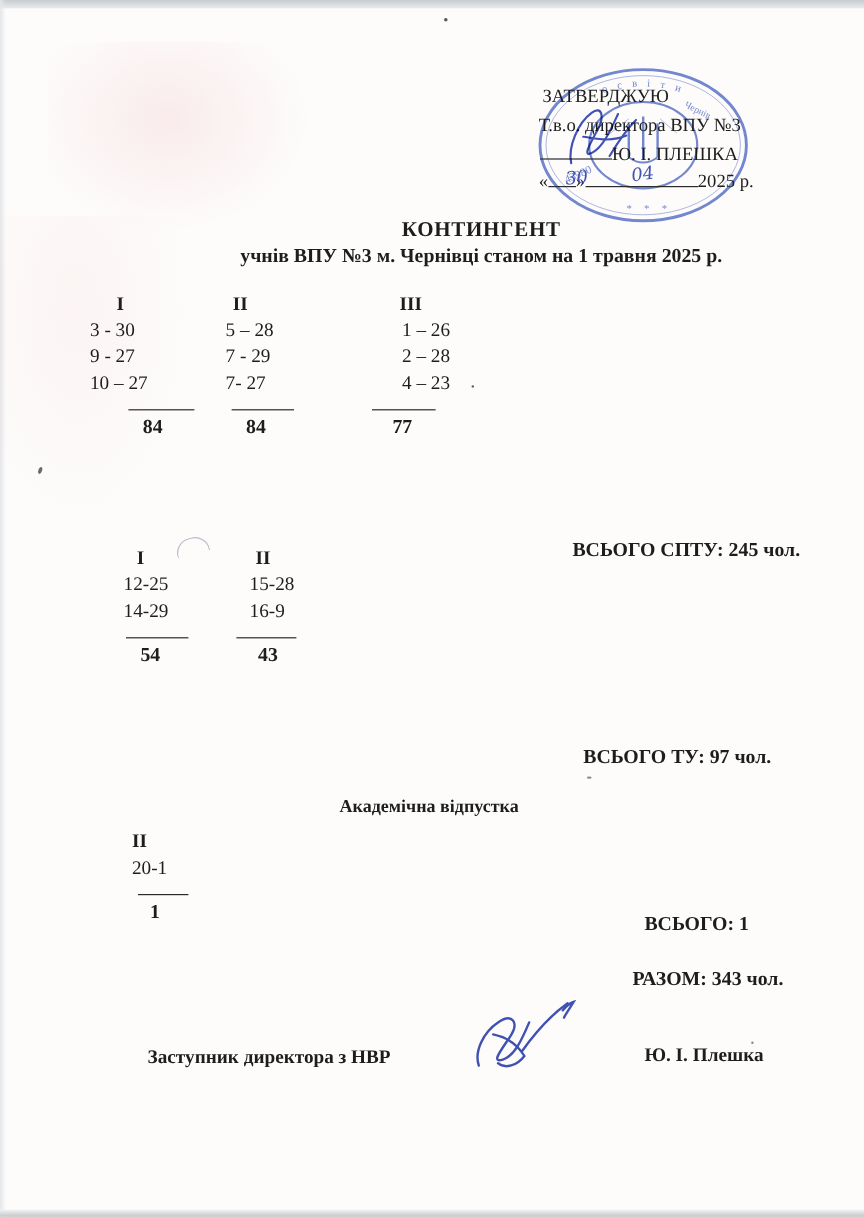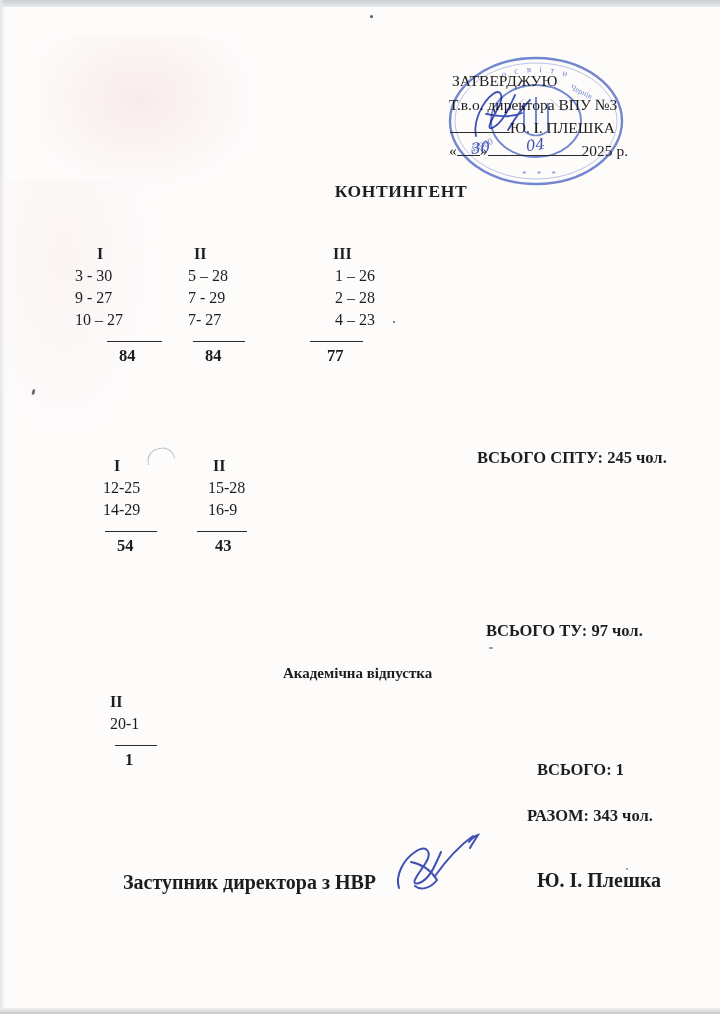--- a/index.html
+++ b/index.html
@@ -13,21 +13,21 @@
     background:linear-gradient(#c7ccd1,#e9ecee);}
   .scan-edge-bottom{position:absolute;bottom:0;left:0;right:0;height:6px;
     background:linear-gradient(#f2f2f2,#c3c6c9);}
   .scan-edge-left{position:absolute;top:0;bottom:0;left:0;width:5px;
     background:linear-gradient(90deg,#e4e6e8,rgba(255,255,255,0));}
   .smudge-pink-1{position:absolute;left:40px;top:35px;width:220px;height:160px;
     background:radial-gradient(ellipse at 45% 40%,rgba(240,190,195,.28),rgba(240,190,195,0) 70%);}
   .smudge-pink-2{position:absolute;left:0px;top:180px;width:160px;height:260px;
     background:radial-gradient(ellipse at 40% 30%,rgba(245,215,218,.22),rgba(245,215,218,0) 70%);}
   .abs{position:absolute;}
-  .txt{font-size:20px;line-height:22px;white-space:nowrap;}
+  .txt{font-size:16px;line-height:22px;white-space:nowrap;}
   .sm{font-size:15.5px;}
   .b{font-weight:bold;}
   .title-block{left:111px;top:181px;width:580px;text-align:center;}
   .title-l1{font-size:17.5px;font-weight:bold;letter-spacing:.6px;line-height:20px;}
   .title-l2{font-size:16.5px;font-weight:bold;line-height:24px;}
   .t-col{position:absolute;font-size:16px;line-height:22px;}
   .t-head{font-weight:bold;display:block;}
   .t-row{display:block;}
   .sum-line{display:block;height:0;border-top:1.8px solid #2b2b2b;margin-top:10px;}
   .t-total{font-weight:bold;display:inline-block;margin-top:3px;font-size:16.5px;}
@@ -88,20 +88,21 @@
   <svg class="abs sig-svg" style="left:468px;top:84px;" width="72" height="56" viewBox="0 0 72 56">
     <g fill="none" stroke="#4052b6" stroke-width="1.8" stroke-linecap="round">
       <path d="M 8 52 C 5 38, 14 18, 25 10 C 33 4, 37 12, 29 26 C 23 37, 17 48, 26 43 C 35 38, 41 24, 47 11"></path>
       <path d="M 18 30 C 27 31, 40 35, 54 29"></path>
       <path d="M 40 46 C 46 36, 54 24, 62 16"></path>
     </g>
   </svg>
 
   <div class="abs title-block">
     <div class="title-l1">КОНТИНГЕНТ</div>
+    <div class="title-l2">учнів ВПУ №3 м. Чернівці станом на 1 травня 2025 р.</div>
   </div>
 
   <div class="t-col" style="left:75px;top:243px;">
     <span class="t-head" style="margin-left:22px;">I</span>
     <span class="t-row">3 - 30</span>
     <span class="t-row">9 - 27</span>
     <span class="t-row">10 – 27</span>
     <span class="sum-line" style="margin-left:32px;width:55px;"></span>
     <span class="t-total" style="margin-left:44px;">84</span>
   </div>

